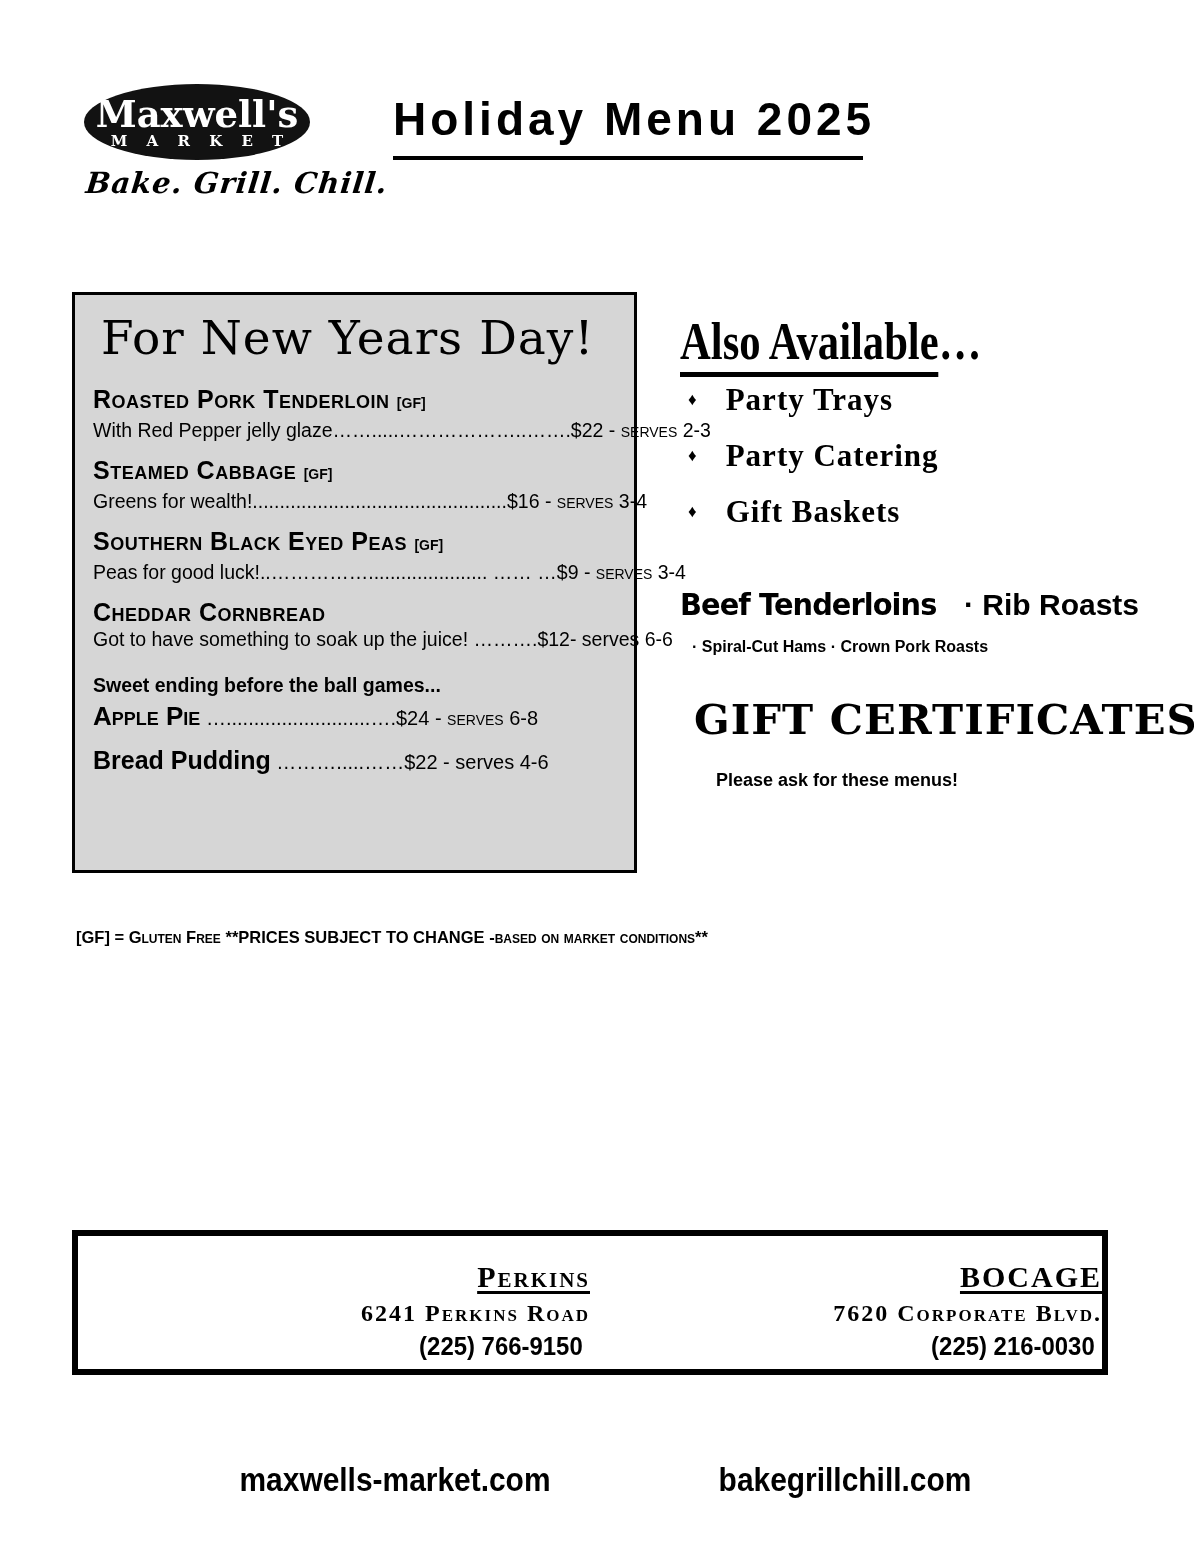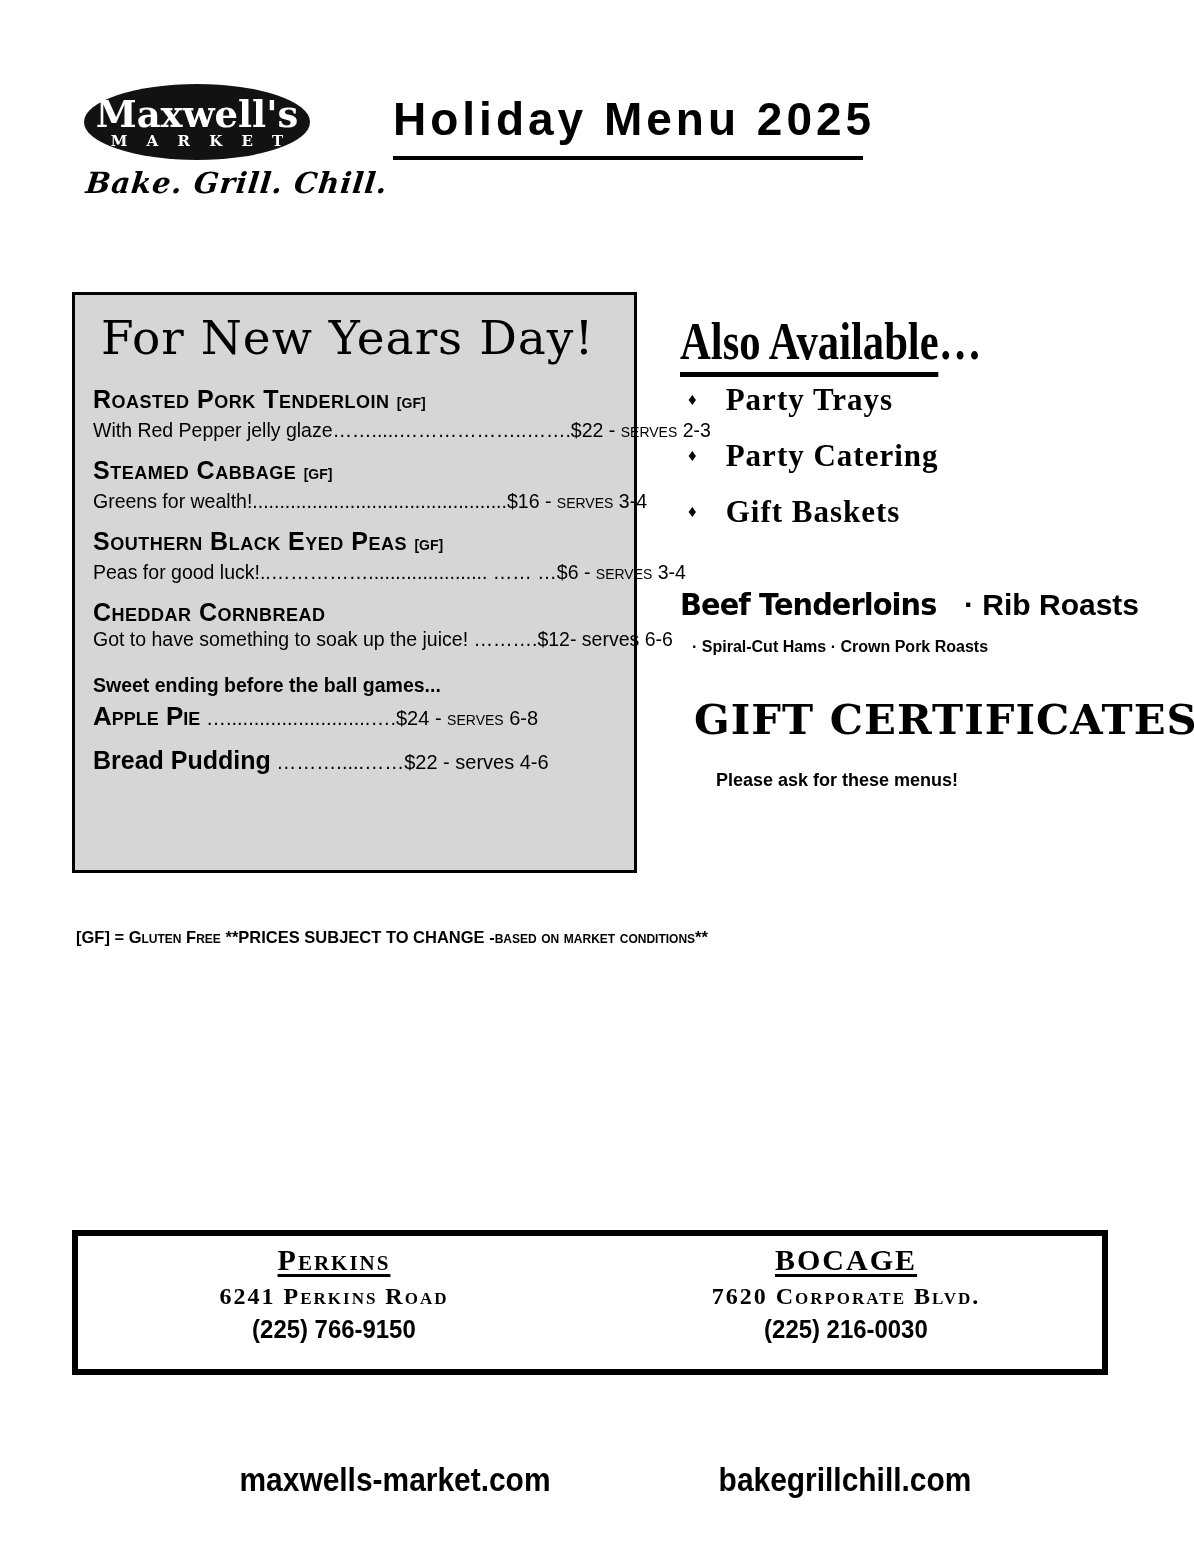--- a/index.html
+++ b/index.html
@@ -105,21 +105,21 @@
   .fine-print{
     position:absolute;left:76px;top:928px;
     font-weight:700;font-size:16.5px;font-variant:small-caps;white-space:nowrap;
   }
   
   .footer-box{
     position:absolute;left:72px;top:1230px;width:1036px;height:145px;
     border:6px solid #000;box-sizing:border-box;
     display:flex;flex-direction:row;
   }
-  .loc{width:50%;text-align:center;padding-top:7px;}
+  .loc{width:50%;text-align:right;padding-top:24px;}
   .loc-name{
     font-family:"Liberation Serif", serif;font-weight:700;font-size:30px;
     font-variant:small-caps;letter-spacing:2px;
     text-decoration:underline;text-decoration-thickness:3px;text-underline-offset:4px;
   }
   .loc-address{
     font-family:"Liberation Serif", serif;font-weight:600;font-size:24px;
     font-variant:small-caps;letter-spacing:2px;margin-top:6px;
   }
   .loc-phone{
@@ -158,21 +158,21 @@
       <div class="item-line"><span>With Red Pepper jelly glaze…….....………………..…….$22 - </span><span class="sc">serves 2-3</span></div>
     </div>
 
     <div class="ny-item">
       <div class="item-name"><span>Steamed Cabbage</span> <span class="item-tag">[GF]</span></div>
       <div class="item-line"><span>Greens for wealth!...............................................$16 - </span><span class="sc">serves 3-4</span></div>
     </div>
 
     <div class="ny-item">
       <div class="item-name"><span>Southern Black Eyed Peas</span> <span class="item-tag">[GF]</span></div>
-      <div class="item-line"><span>Peas for good luck!..……………...................... …… …$6 - </span><span class="sc">serves 3-4</span></div>
+      <div class="item-line"><span>Peas for good luck!..……………...................... …… …$9 - </span><span class="sc">serves 3-4</span></div>
     </div>
 
     <div class="ny-item">
       <div class="item-name"><span>Cheddar Cornbread</span></div>
       <div class="item-line"><span>Got to have something to soak up the juice! ……….$12- serves 6-6</span></div>
     </div>
 
     <div class="sweet-note">Sweet ending before the ball games...</div>
 
     <div class="dessert-row">

